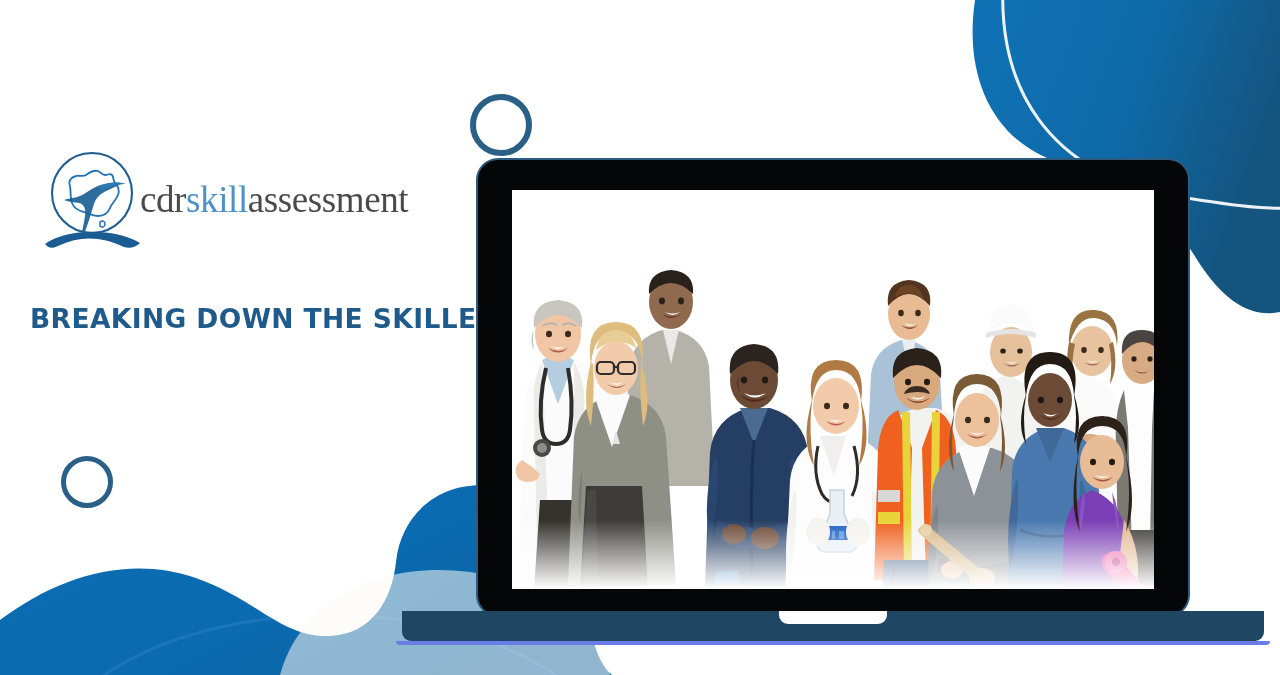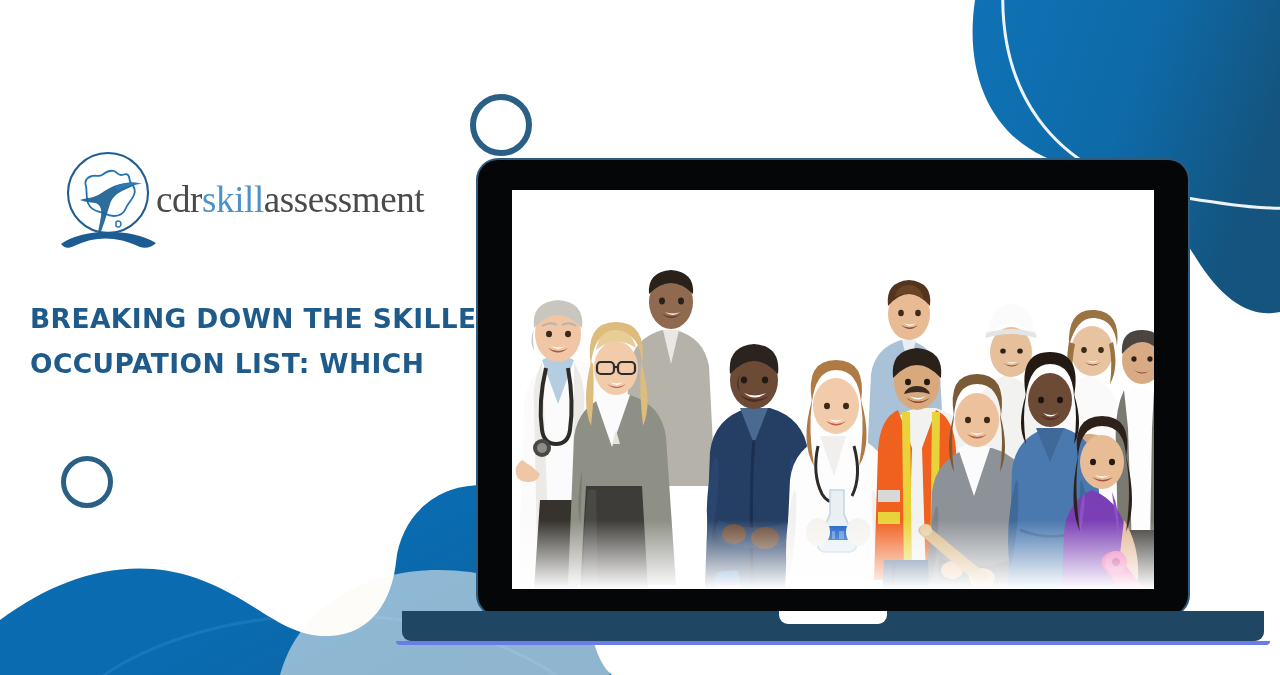--- a/index.html
+++ b/index.html
@@ -14,21 +14,21 @@
   
   .blob-layer{position:absolute;inset:0;pointer-events:none;}
   .blob-layer svg{position:absolute;top:0;left:0;}
 
   
   .ring{position:absolute;border-radius:50%;border-style:solid;border-color:#2a5f86;background:transparent;}
   .ring-top{left:470px;top:94px;width:50px;height:50px;border-width:6px;}
   .ring-bottom{left:61px;top:456px;width:42px;height:42px;border-width:5px;}
 
   
-  .logo{position:absolute;left:56px;top:146px;display:flex;align-items:center;}
+  .logo{position:absolute;left:40px;top:146px;display:flex;align-items:center;}
   .logo-mark{width:108px;height:106px;flex:0 0 auto;}
   .logo-text{
     font-family:"Liberation Serif", serif;
     font-size:37px;
     letter-spacing:-0.4px;
     margin-left:-8px;
     white-space:nowrap;
     line-height:1;
   }
   .lt-dark{color:#4a4a4a;}
@@ -191,21 +191,20 @@
 
       <path d="M 5 98 C 28 82, 74 82, 100 97 C 96 101, 90 103, 84 101 C 60 90, 40 90, 18 100 C 12 103, 8 102, 5 98 Z" fill="#1b5d92"></path>
     </svg>
     <div class="logo-text">
       <span class="lt-dark">cdr</span><span class="lt-blue">skill</span><span class="lt-dark">assessment</span>
     </div>
   </div>
 
   <div class="headline">
     <span>BREAKING DOWN THE SKILLED</span>
-    <span>OCCUPATION LIST: WHICH</span>
   </div>
 
   <div class="laptop">
     <div class="laptop-lid">
       <div class="laptop-screen">
 
         <div class="photo">
           <svg viewBox="0 0 642 399" preserveAspectRatio="xMidYMax meet">
             <defs>
               <linearGradient id="floorFade" x1="0" y1="0" x2="0" y2="1">

